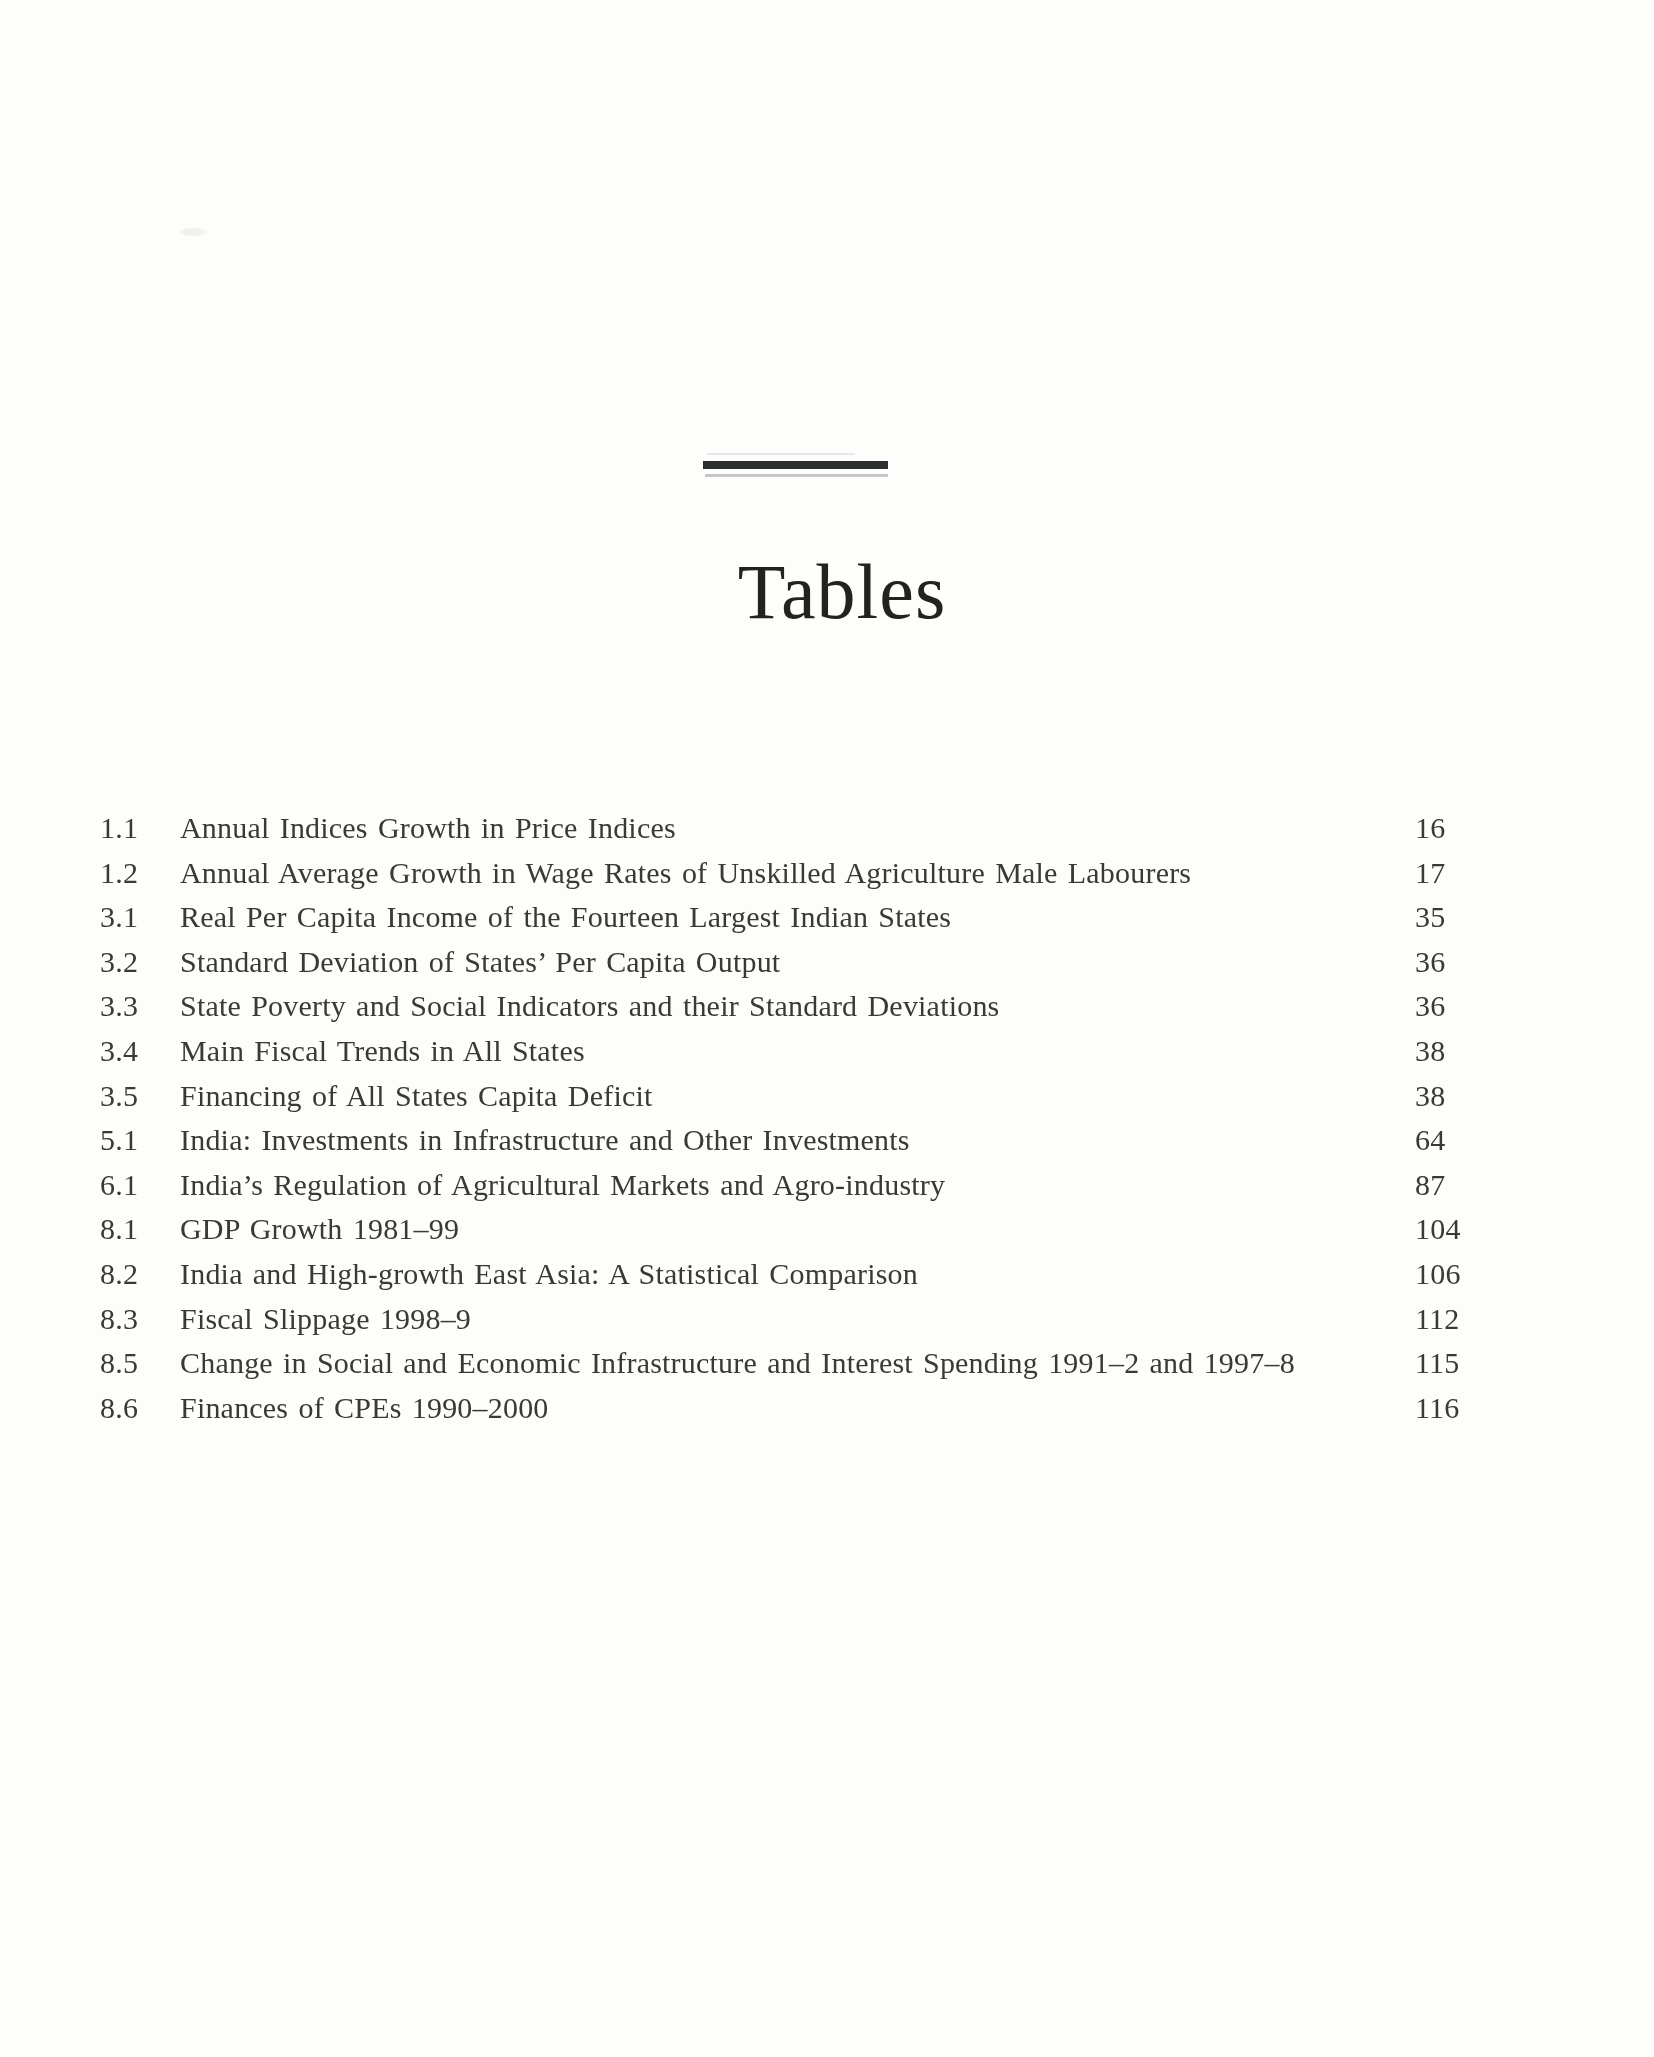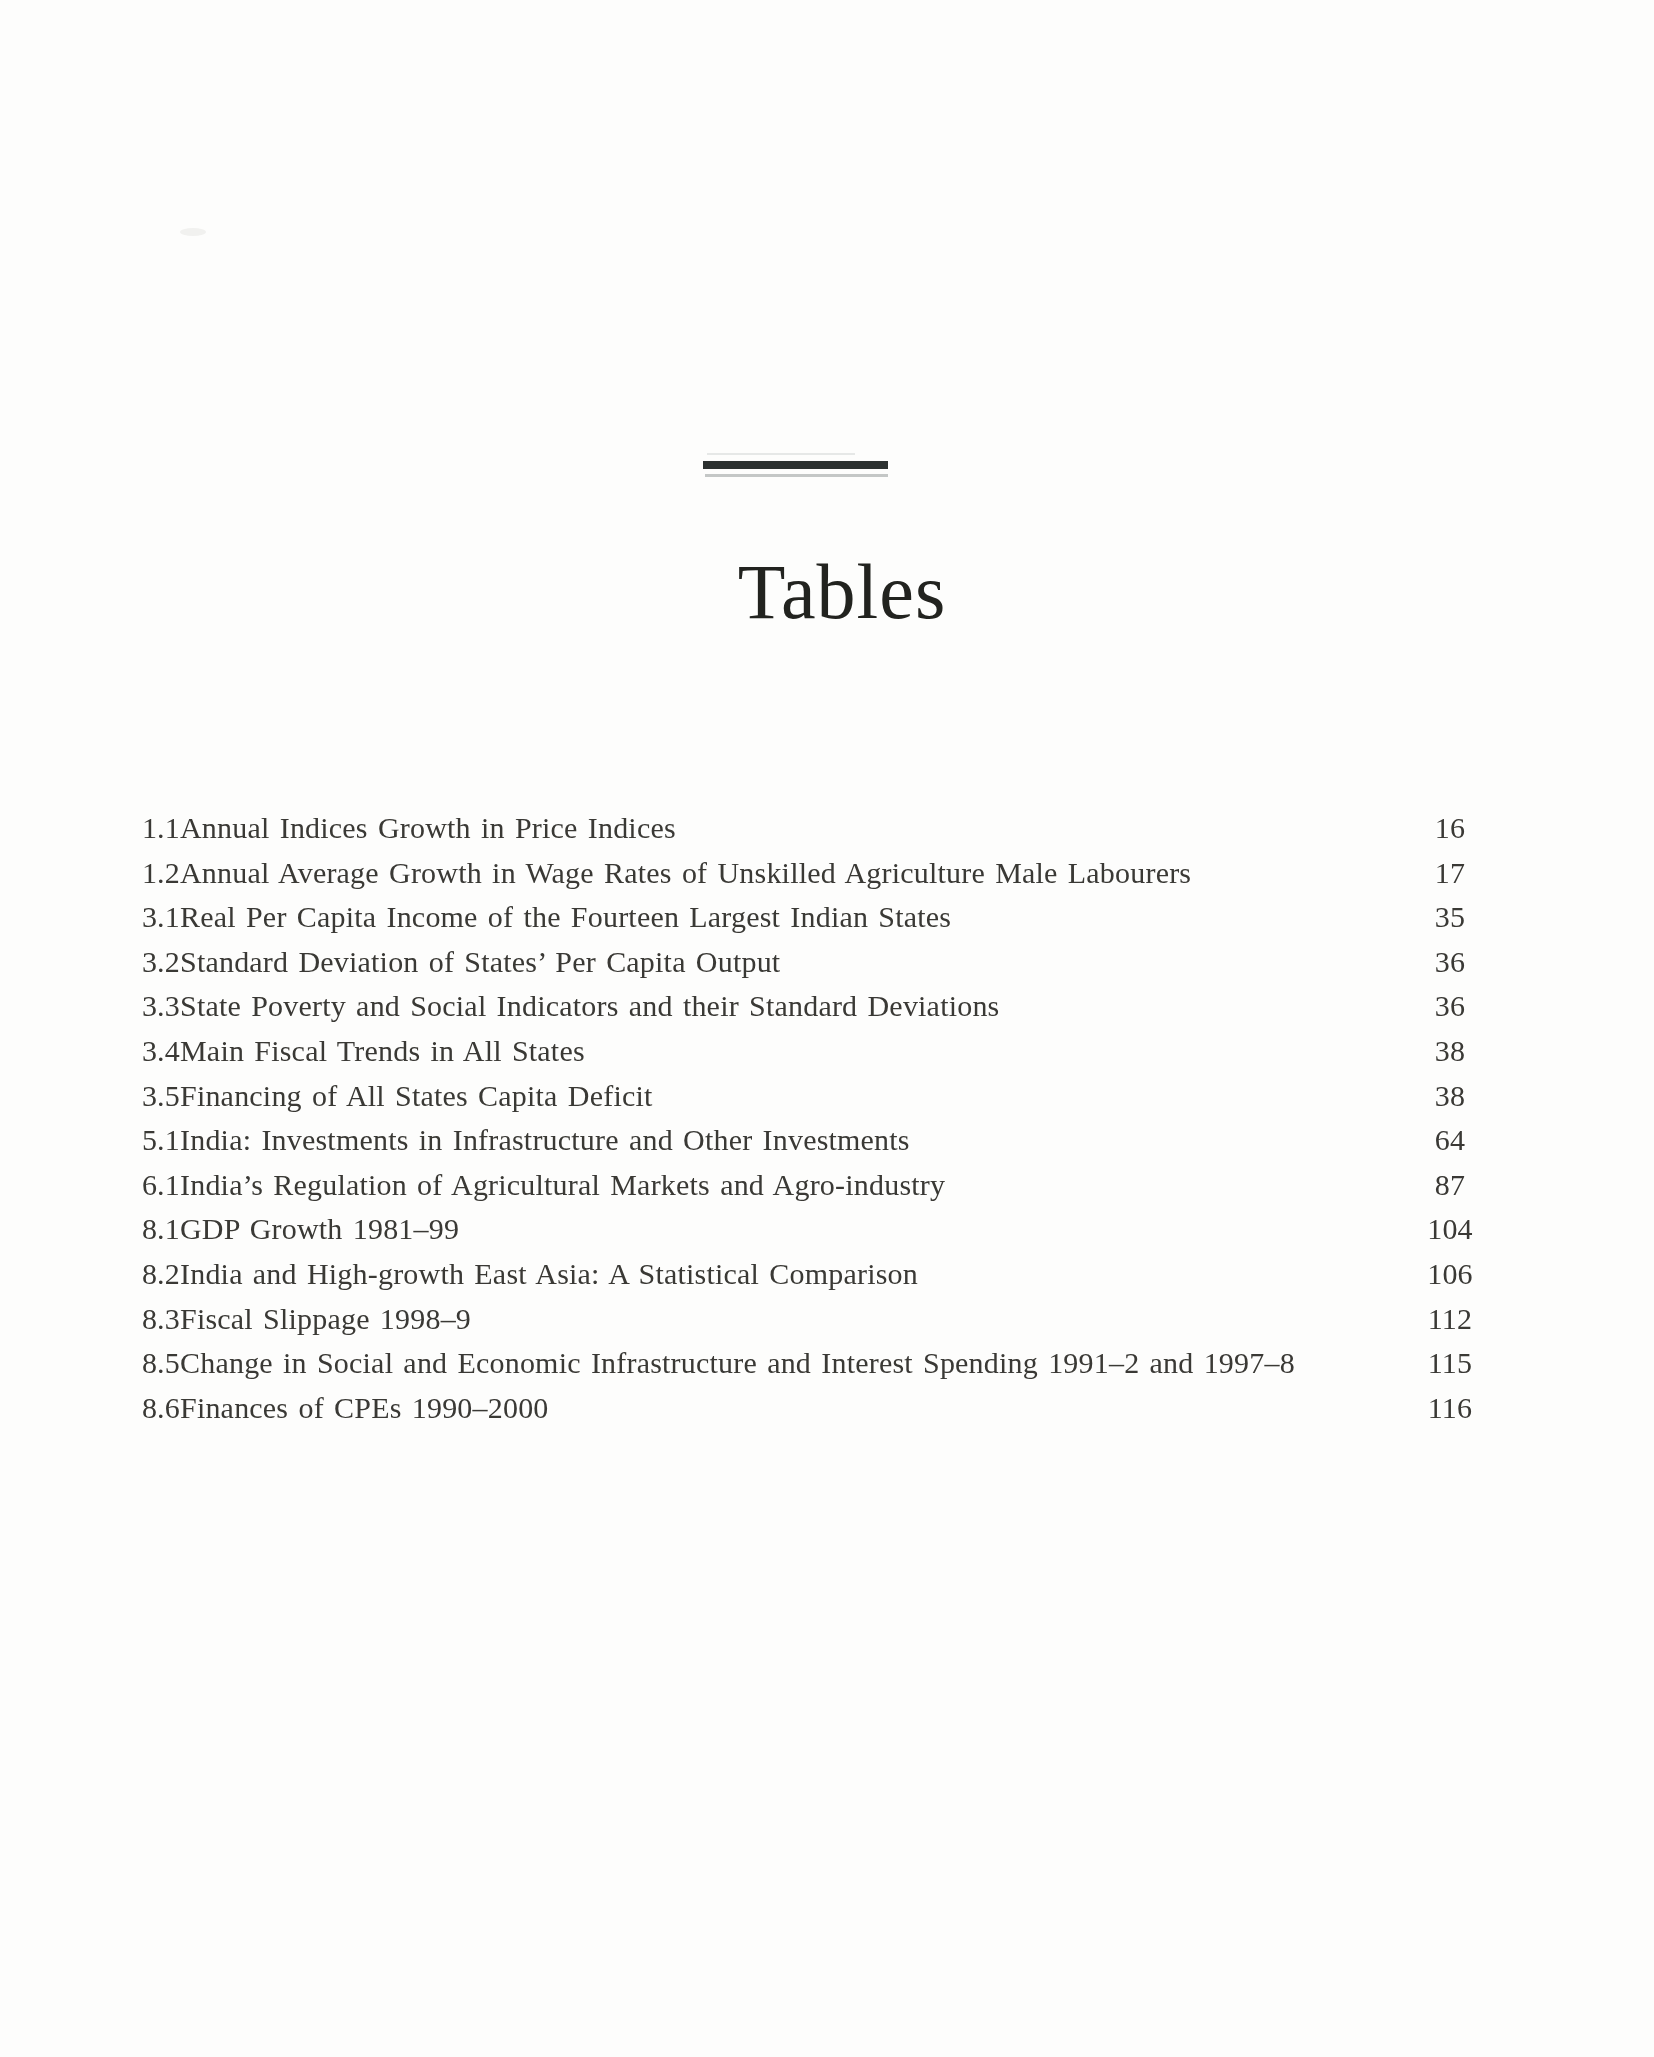--- a/index.html
+++ b/index.html
@@ -76,30 +76,29 @@
     align-items: baseline;
     height: 44.6px;
     line-height: 44.6px;
     font-size: 30px;
     letter-spacing: 0.2px;
     word-spacing: 2.5px;
   }
   .row .num {
     flex: 0 0 80px;
     width: 80px;
-    text-align: right;
   }
   .row .title {
     flex: 1 1 auto;
     white-space: nowrap;
     overflow: visible;
   }
   .row .pg {
     flex: 0 0 70px;
-    text-align: center;
+    text-align: left;
   }
 </style>
 </head>
 <body>
 
 <div class="page">
 
   <div class="smudge"></div>
 
   <div class="ornament-ghost"></div>

